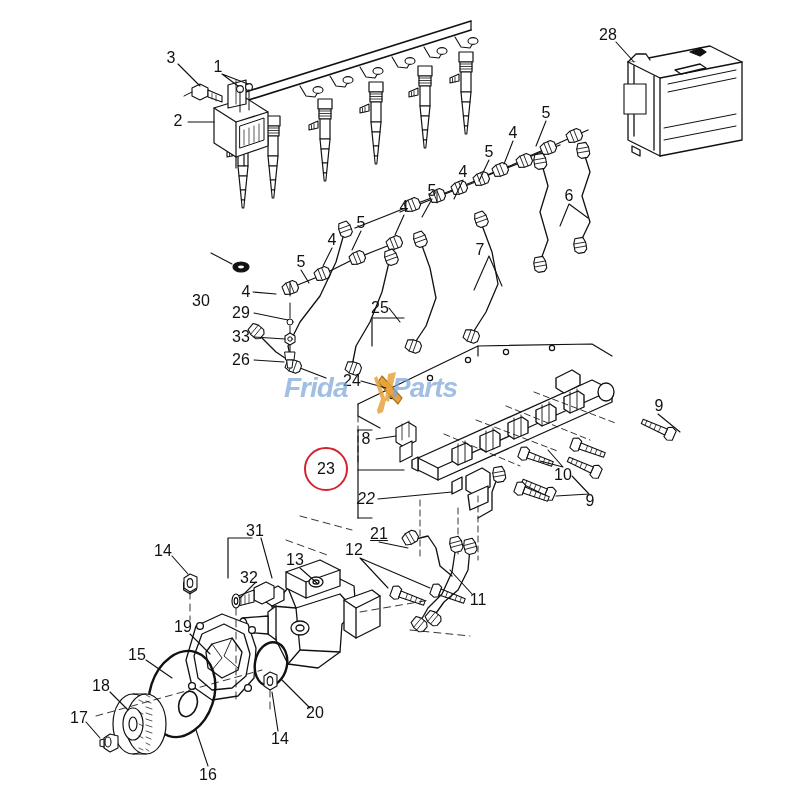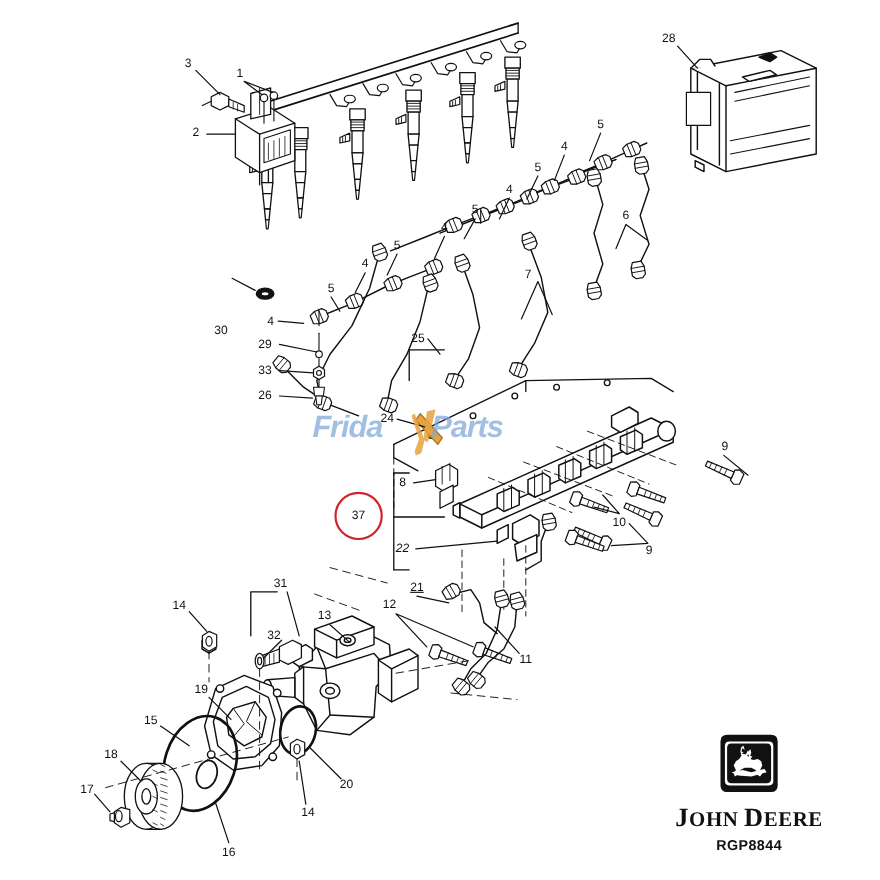--- a/index.html
+++ b/index.html
@@ -16,21 +16,21 @@
             letter-spacing:-1px;color:#7da7d9;opacity:.72;
             font-family:"Liberation Sans", sans-serif;}
   #wm-y{position:absolute;left:374px;top:370px;width:26px;height:48px;pointer-events:none;}
   #brand{position:absolute;left:596px;top:662px;width:170px;text-align:center;}
   #brand-mark{display:block;margin:0 auto;}
   #brand-name{margin-top:5px;font-size:19px;font-weight:bold;color:#111;
               font-family:"Liberation Serif", serif;letter-spacing:.5px;}
   #brand-name .c{font-size:24px;}
   #brand-code{margin-top:3px;font-size:13px;font-weight:bold;color:#111;
               font-family:"Liberation Sans", sans-serif;letter-spacing:.4px;}
-  .lbl{position:absolute;font-size:11px;color:#111;
+  .lbl{position:absolute;font-size:16px;color:#111;
        font-family:"Liberation Sans", sans-serif;
        transform:translate(-50%,-50%);white-space:nowrap;}
   #hl{position:absolute;left:304px;top:447px;width:44px;height:44px;
       border:2.2px solid #d1242f;border-radius:50%;box-sizing:border-box;}
 </style>
 </head>
 <body>
 
 <div id="stage">
 
@@ -491,21 +491,21 @@
       <div class="lbl" style="left: 201px; top: 253px; margin-top: 48px;">30</div>
       <div class="lbl" style="left: 301px; top: 262px;">5</div>
       <div class="lbl" style="left: 246px; top: 292px;">4</div>
       <div class="lbl" style="left: 380px; top: 308px;">25</div>
       <div class="lbl" style="left: 241px; top: 313px; text-align: center;">29</div>
       <div class="lbl" style="left: 241px; top: 337px;">33</div>
       <div class="lbl" style="left: 241px; top: 360px;">26</div>
       <div class="lbl" style="left: 352px; top: 381px;">24</div>
       <div class="lbl" style="left: 659px; top: 406px;">9</div>
       <div class="lbl" style="left: 366px; top: 439px;">8</div>
-      <div class="lbl" style="left: 326px; top: 469px;">37</div>
+      <div class="lbl" style="left: 326px; top: 469px;">23</div>
       <div class="lbl" style="left: 563px; top: 475px;">10</div>
       <div class="lbl" style="left: 366px; top: 499px; font-style: italic;">22</div>
       <div class="lbl" style="left: 590px; top: 501px;">9</div>
       <div class="lbl" style="left: 255px; top: 531px;">31</div>
       <div class="lbl" style="left: 163px; top: 551px;">14</div>
       <div class="lbl" style="left: 295px; top: 560px;">13</div>
       <div class="lbl" style="left: 354px; top: 550px;">12</div>
       <div class="lbl" style="left: 379px; top: 534px; text-decoration: underline;">21</div>
       <div class="lbl" style="left: 249px; top: 578px;">32</div>
       <div class="lbl" style="left: 478px; top: 600px;">11</div>
@@ -520,34 +520,14 @@
 
   <div id="hl"></div>
 
   <div class="wm" id="wm-friday">Frida</div>
   <svg id="wm-y" viewBox="0 0 26 48">
     <path d="M3,6 L12,30 L9,42 L4,44 L3,40 L7,29 L0,8 Z" fill="#e8a33d" opacity=".85"></path>
     <path d="M14,4 L22,2 L15,32 L11,30 Z" fill="#e8a33d" opacity=".85"></path>
   </svg>
   <div class="wm" id="wm-parts">Parts</div>
 
-  <div id="brand">
-    <svg id="brand-mark" width="64" height="64" viewBox="0 0 64 64">
-      <path d="M12,6 L52,6 Q58,6 58,12 L58,52 Q58,58 52,58 L12,58 Q6,58 6,52 L6,12 Q6,6 12,6 Z" fill="#111"></path>
-      <path d="M14,12 L50,12 Q54,12 54,16 L54,48 Q54,52 50,52 L14,52 Q10,52 10,48 L10,16 Q10,12 14,12 Z" fill="#fff"></path>
-      <path d="M16,14 L48,14 Q52,14 52,18 L52,46 Q52,50 48,50 L16,50 Q12,50 12,46 L12,18 Q12,14 16,14 Z" fill="#111"></path>
-
-      <path d="M27,16 L28,20 L26,18 L25,21 L27,22 L25,23 L29,24
-               L31,20 L32,23 L30,25 L32,26 L31,22 L33,19 L34,22
-               L33,25 L35,26 L33,28 L36,29 L40,28 L43,30 L44,34
-               L42,38 L44,41 L42,44 L39,42 L38,38 L34,36 L28,36
-               L24,38 L22,42 L19,44 L18,41 L20,38 L18,34 L20,30
-               L23,28 L25,25 L24,21 L25,17 Z" fill="#fff"></path>
-      <path d="M16,40 L26,38 L34,40 L46,37 L48,40 L34,44 L22,43 Z" fill="#fff"></path>
-    </svg>
-    <div id="brand-name">
-      <span class="c">J</span><span>OHN</span>
-      <span class="c">D</span><span>EERE</span>
-    </div>
-    <div id="brand-code">RGP8844</div>
-  </div>
 
 </div>
 
 </body></html>

